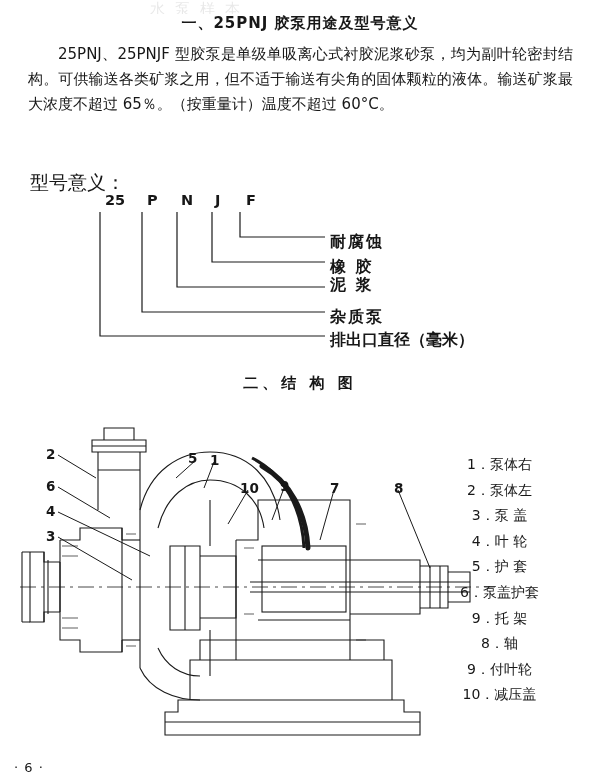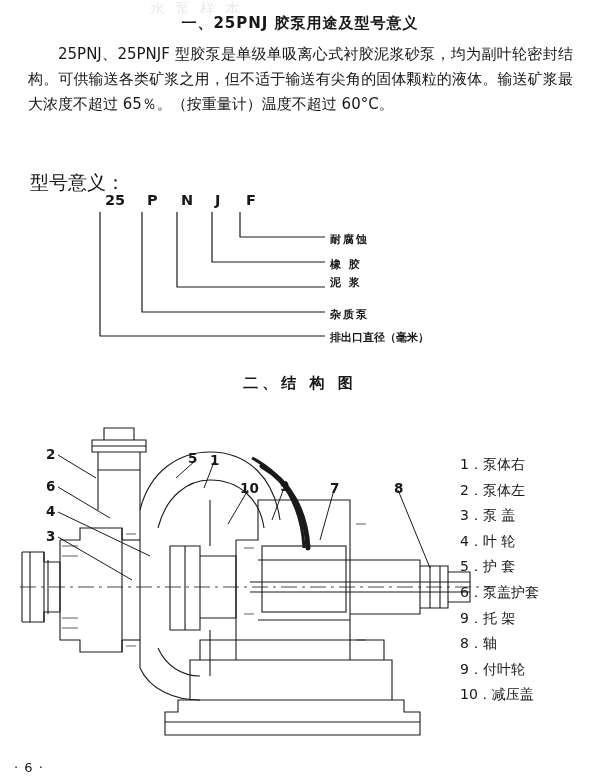--- a/index.html
+++ b/index.html
@@ -75,21 +75,21 @@
   }
   .code-chars span { display: inline-block; }
   .ch25 { width: 42px; }
   .chP  { width: 34px; }
   .chN  { width: 34px; }
   .chJ  { width: 31px; }
   .chF  { width: 20px; }
 
   .legend {
     position: absolute;
-    font-size: 11px;
+    font-size: 16px;
     font-weight: bold;
     white-space: nowrap;
   }
   .lg1 { left: 330px; top: 232px; letter-spacing: 2px; }
   .lg2 { left: 330px; top: 257px; letter-spacing: 2px; }
   .lg3 { left: 330px; top: 275px; letter-spacing: 2px; }
   .lg4 { left: 330px; top: 307px; letter-spacing: 2px; }
   .lg5 { left: 330px; top: 330px; text-align: right; }
 
   svg.lines {
@@ -99,20 +99,21 @@
     pointer-events: none;
   }
 
   
   .parts {
     position: absolute;
     left: 460px;
     top: 452px;
     font-size: 14px;
     line-height: 25.6px;
+    text-align: center;
   }
   .parts div { white-space: nowrap; }
   .callout {
     position: absolute;
     font-size: 13.5px;
     font-weight: bold;
   }
 
   .pagenum {
     position: absolute;

